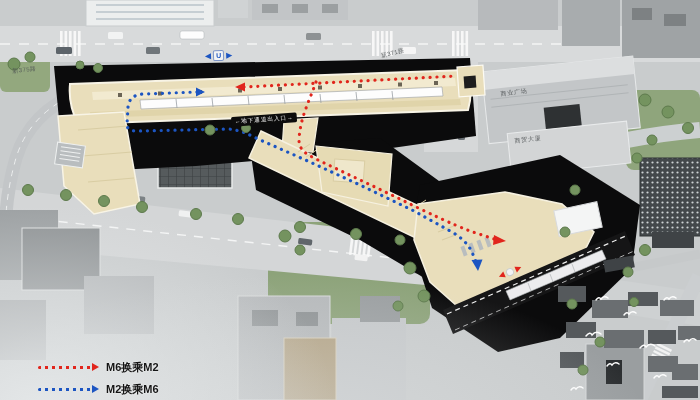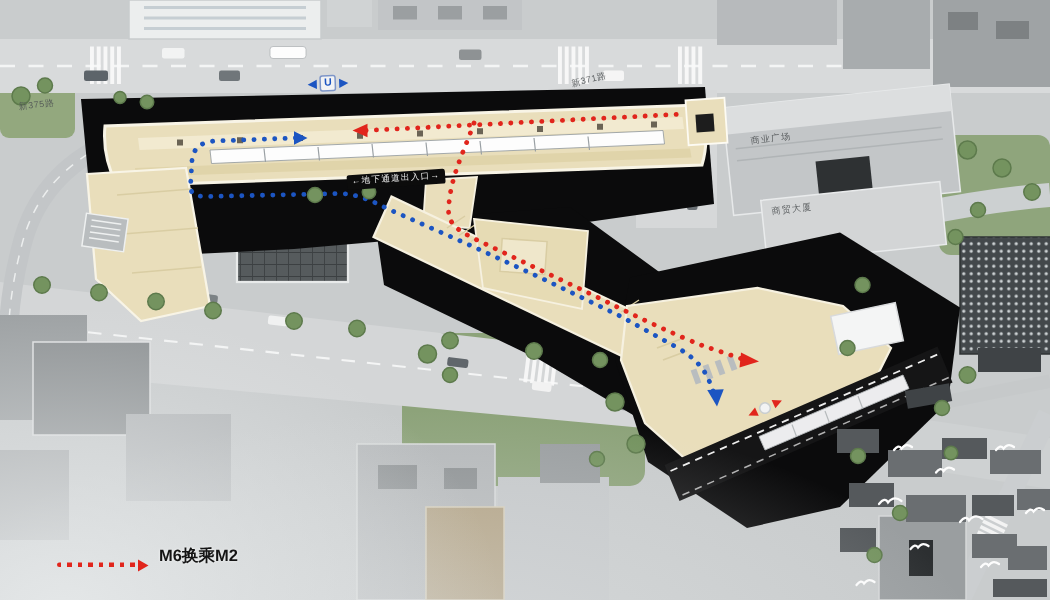--- a/index.html
+++ b/index.html
@@ -18,21 +18,21 @@
   .u-box{width:9px;height:9px;background:#f2f3f4;border:1px solid #7d95c8;border-radius:2px;
     font-size:7px;line-height:9px;text-align:center;color:#1c55c2;font-weight:bold;}
   .m6-marker{left:498px;top:268px;transform:rotate(-24deg);}
   .m6-marker .dir-arrow{color:#e1251c;}
   .o-dot{width:6px;height:6px;border-radius:50%;background:#f2f3f4;border:1px solid #c9ced0;}
   .wash{position:absolute;inset:0;pointer-events:none;
     background:
       radial-gradient(ellipse 430px 300px at 6% 102%, rgba(230,233,234,.92), rgba(230,233,234,0) 68%),
       radial-gradient(ellipse 520px 250px at 42% 112%, rgba(226,229,230,.5), rgba(226,229,230,0) 70%);}
   .legend{position:absolute;left:38px;top:356px;}
-  .legend-row{display:flex;align-items:flex-end;height:22px;}
+  .legend-row{display:flex;align-items:center;height:22px;}
   .legend-line{position:relative;width:54px;height:3px;border-radius:2px;}
   .legend-line.red{background:repeating-linear-gradient(90deg,#e1251c 0 3px,transparent 3px 7px);}
   .legend-line.blue{background:repeating-linear-gradient(90deg,#1c55c2 0 3px,transparent 3px 7px);}
   .legend-head{width:0;height:0;border-top:4px solid transparent;border-bottom:4px solid transparent;
     position:absolute;right:-7px;top:-2.5px;}
   .legend-head.red{border-left:7px solid #e1251c;}
   .legend-head.blue{border-left:7px solid #1c55c2;}
   .legend-text{margin-left:14px;font-size:11px;font-weight:bold;color:#151515;text-shadow:0 0 2px rgba(255,255,255,.8);}
 </style>
 </head>
@@ -354,15 +354,21 @@
 
 <div class="wash"></div>
 
 <div class="legend">
   <div class="legend-row">
     <span class="legend-line red">
           <span class="legend-head red"></span>
         </span>
     <span class="legend-text">M6换乘M2</span>
   </div>
+  <div class="legend-row">
+    <span class="legend-line blue">
+          <span class="legend-head blue"></span>
+        </span>
+    <span class="legend-text">M2换乘M6</span>
+  </div>
 </div>
 
 </div>
 
 </body></html>

